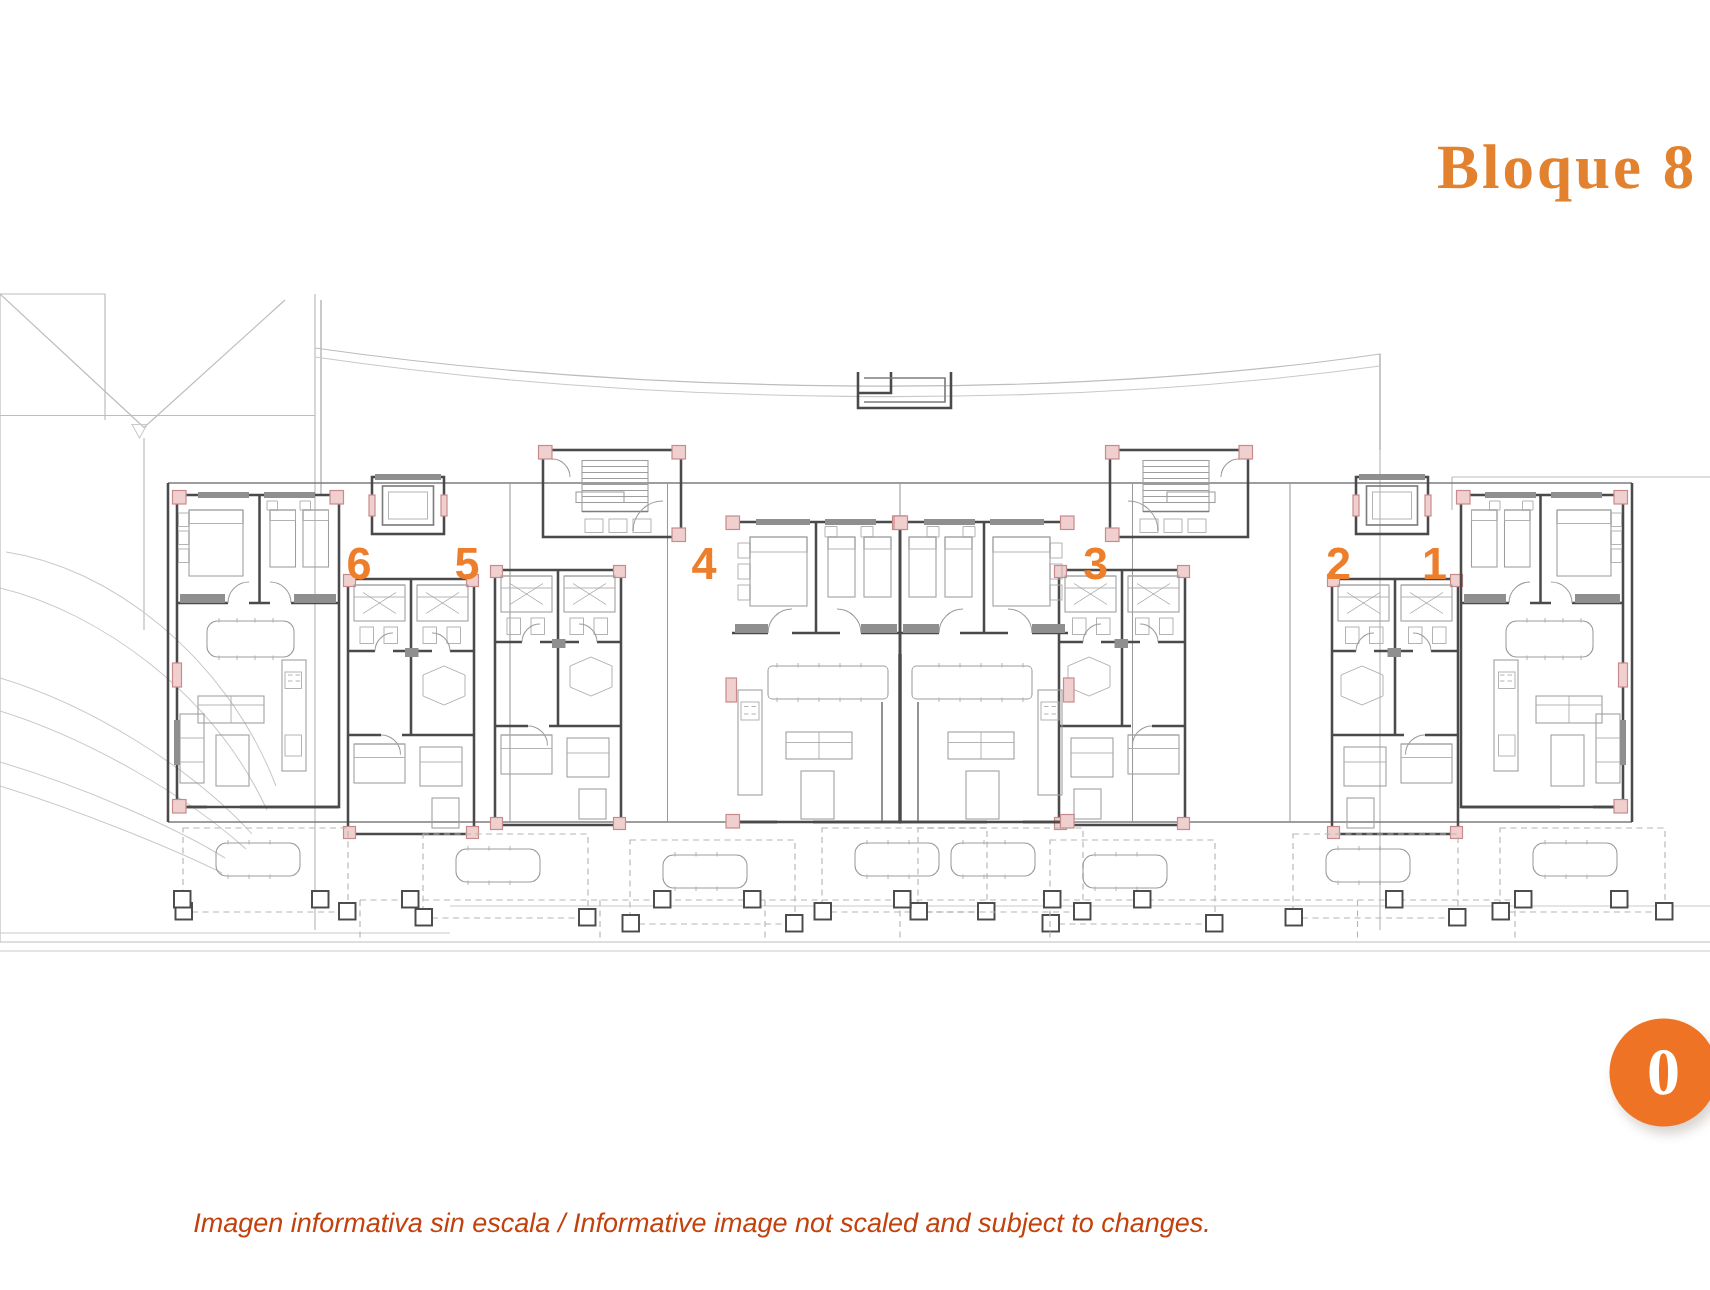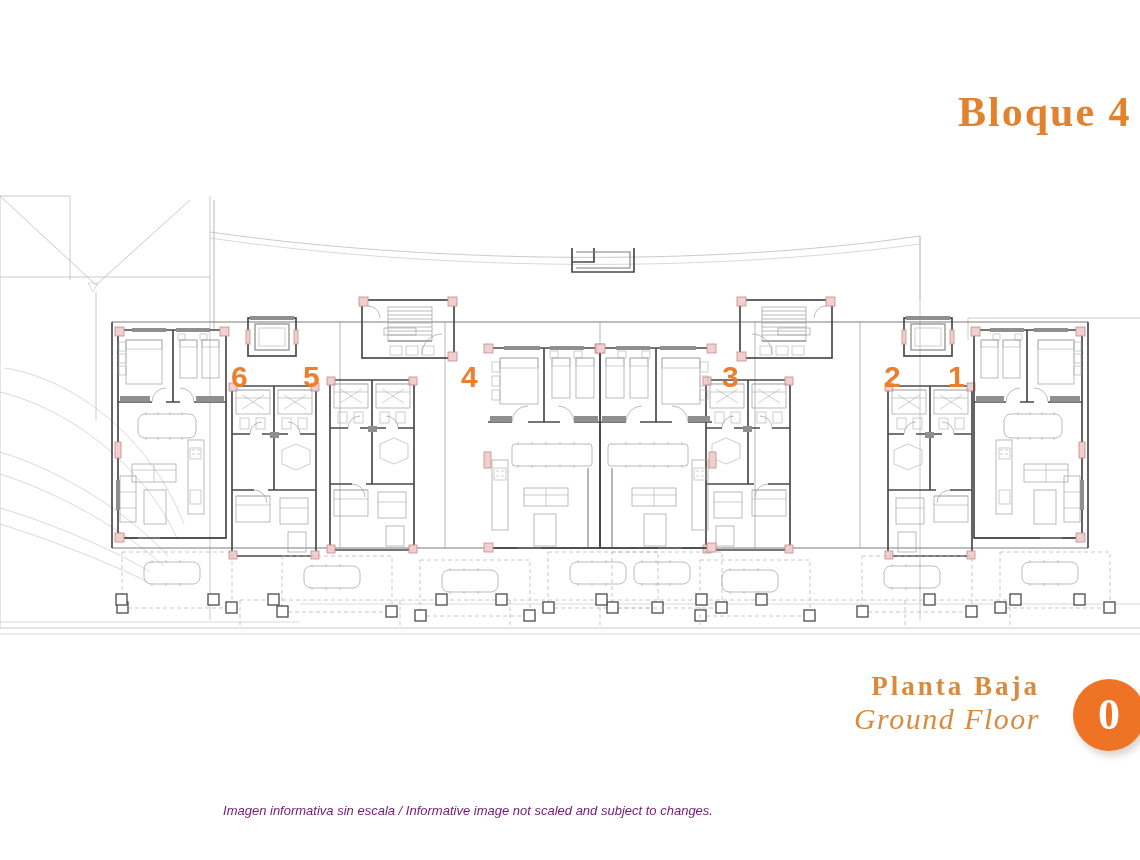--- a/index.html
+++ b/index.html
@@ -76,22 +76,22 @@
 
   
   #disclaimer {
     position: absolute;
     left: 0;
     top: 802px;
     width: 936px;
     text-align: center;
     font-family: "Liberation Sans", sans-serif;
     font-style: italic;
-    font-size: 13px;
-    color: #701a75;
+    font-size: 18px;
+    color: #c2410c;
     line-height: 1.45;
   }
   #disclaimer div { white-space: nowrap; }
 
   
   #plan {
     position: absolute;
     left: 0;
     top: 0;
   }
@@ -432,25 +432,21 @@
     </g>
   </svg>
 
   <div class="unit-num" style="left:231px;top:362px;">6</div>
   <div class="unit-num" style="left:303px;top:362px;">5</div>
   <div class="unit-num" style="left:461px;top:362px;">4</div>
   <div class="unit-num" style="left:722px;top:362px;">3</div>
   <div class="unit-num" style="left:884px;top:362px;">2</div>
   <div class="unit-num" style="left:948px;top:362px;">1</div>
 
-  <div id="block-title">Bloque 4</div>
-
-  <div id="floor-label">
-    <div id="floor-label-es">Planta Baja</div>
-    <div id="floor-label-en">Ground Floor</div>
-  </div>
+  <div id="block-title">Bloque 8</div>
+
   <div id="floor-badge">0</div>
 
   <div id="disclaimer">
     <div>Imagen informativa sin escala /  Informative image not scaled and subject to changes.</div>
   </div>
 
 </div>
 
 </body></html>

